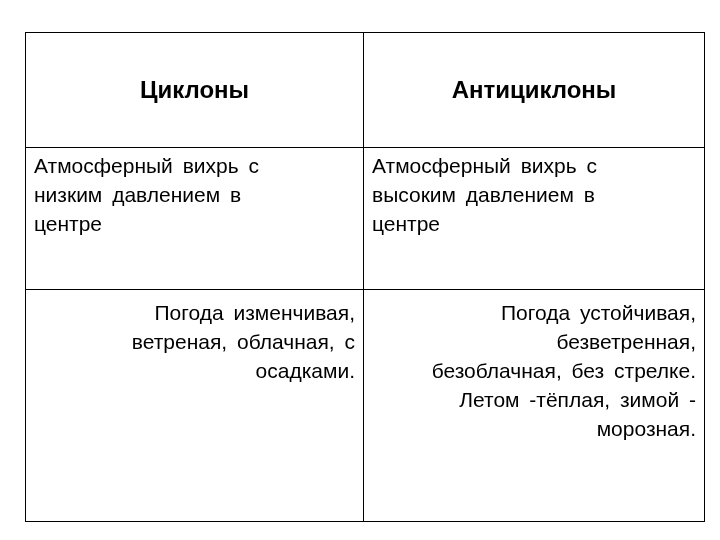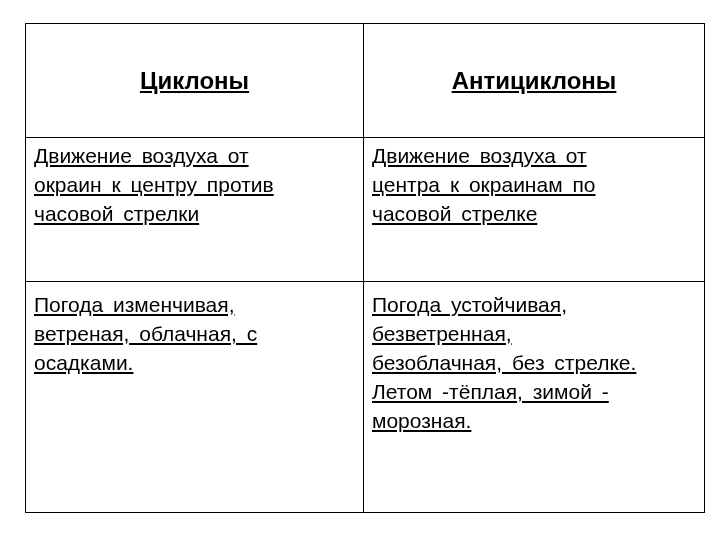--- a/index.html
+++ b/index.html
@@ -1,53 +1,53 @@
 <!DOCTYPE html>
 <html><head>
 <meta charset="utf-8">
 <style>
   html, body { margin:0; padding:0; background:#ffffff; }
   body { width:720px; height:540px; position:relative; overflow:hidden;
          font-family:"Liberation Sans", sans-serif; color:#000; }
-  table.cmp { position:absolute; left:25px; top:23px; width:679px; height:490px;
-              border-collapse:collapse; table-layout:fixed;text-decoration:underline; }
+  table.cmp { position:absolute; left:25px; top:32px; width:679px; height:490px;
+              border-collapse:collapse; table-layout:fixed; }
   table.cmp td, table.cmp th { border:1.5px solid #000; vertical-align:top; padding:0 8px;
               font-size:21px; line-height:29px; word-spacing:4px; }
   table.cmp th { font-weight:bold; font-size:24px; text-align:center; vertical-align:middle; word-spacing:0; }
   col.c1 { width:338px; } col.c2 { width:341px; }
   tr.h { height:76px; }
   tr.r1 { height:94px; }
   tr.r2 { height:96px; }
   tr.r3 { height:73px; }
-  tr.r4 { height:151px; }
+  tr.r4 { height:151px;text-align:right; }
   td .t { display:block; padding-top:3px; white-space:pre-line; }
 </style>
 </head>
 <body>
 
 <table class="cmp">
   <colgroup>
       <col class="c1">
       <col class="c2">
     </colgroup>
   <tbody>
       <tr class="h">
     <th>Циклоны</th>
     <th>Антициклоны</th>
   </tr>
-  <tr class="r2">
+  <tr class="r1">
     <td>
-          <span class="t">Движение воздуха от
-окраин к центру против
-часовой стрелки</span>
+          <span class="t">Атмосферный вихрь с
+низким давлением в
+центре</span>
         </td>
     <td>
-          <span class="t">Движение воздуха от
-центра к окраинам по
-часовой стрелке</span>
+          <span class="t">Атмосферный вихрь с
+высоким давлением в
+центре</span>
         </td>
   </tr>
   <tr class="r4">
     <td>
           <span class="t" style="padding-top:8px">Погода изменчивая,
 ветреная, облачная, с
 осадками.</span>
         </td>
     <td>
           <span class="t" style="padding-top:8px">Погода устойчивая,

